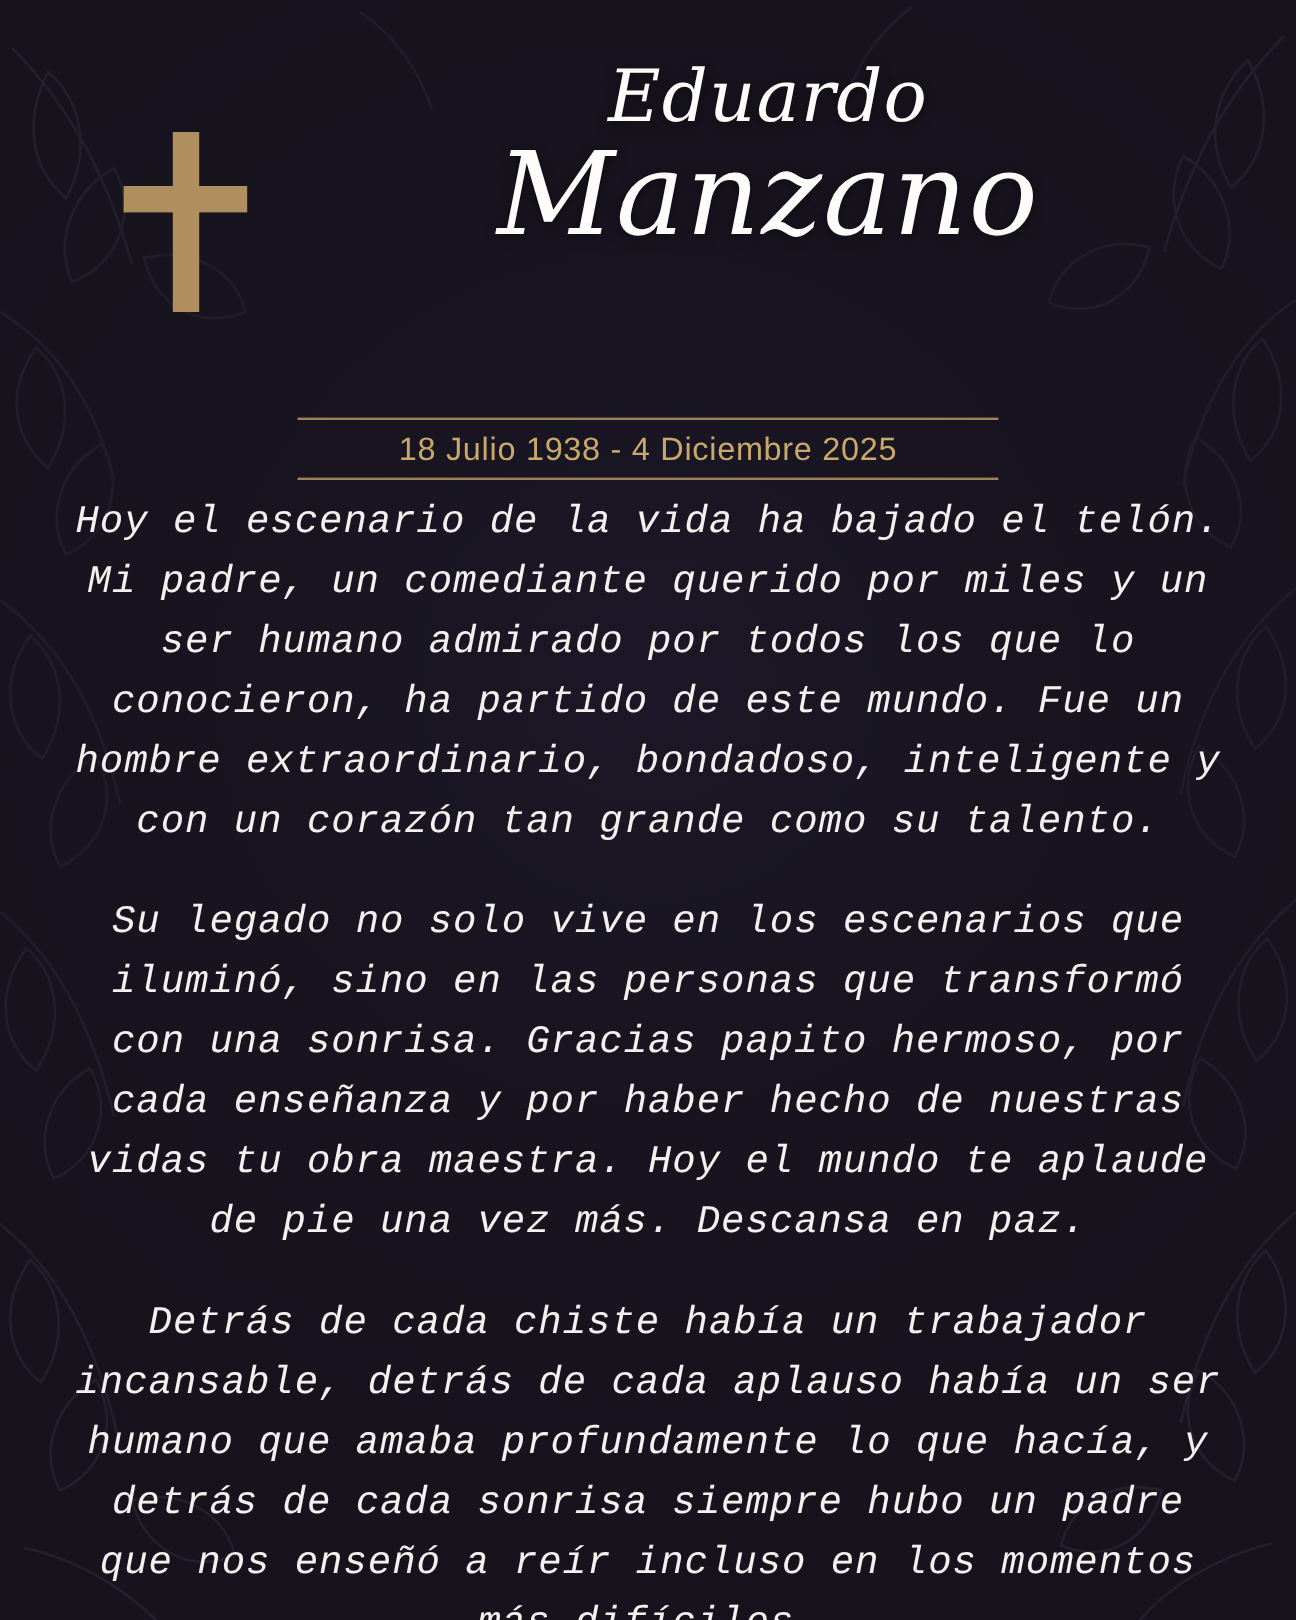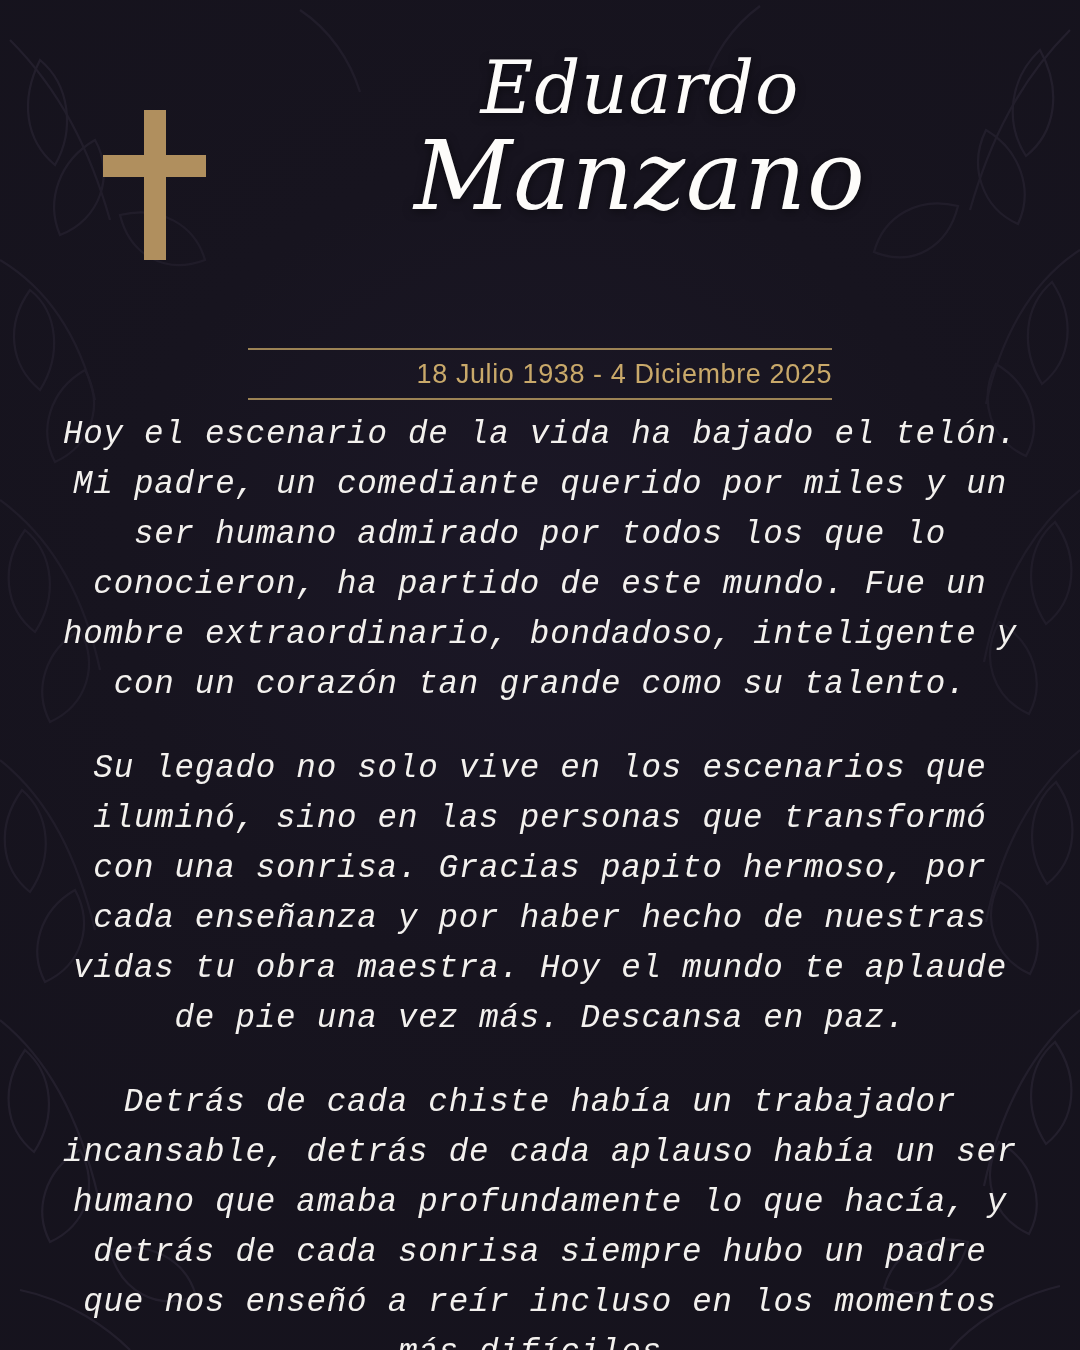--- a/index.html
+++ b/index.html
@@ -68,30 +68,30 @@
     width: 740px;
     text-align: center;
     color: #fdfcfa;
     font-family: "DejaVu Serif", serif;
     font-style: italic;
     font-size: 92px;
     line-height: 1.12;
     letter-spacing: 1px;
     text-shadow: 0 2px 10px rgba(0,0,0,0.5);
   }
-  .name .line1 { display:block; font-size: 72px; }
+  .name .line1 { display:block; font-size: 60px; }
   .name .line2 { display:block; font-size: 96px; margin-top: -6px; }
 
   
   .dates-wrap {
     position: absolute;
     left: 248px;
     top: 348px;
     width: 584px;
-    text-align: right;
+    text-align: center;
   }
   .rule {
     height: 2px;
     background: #9c8355;
     width: 100%;
   }
   .dates {
     color: #c9a96a;
     font-size: 27px;
     letter-spacing: 0.6px;

